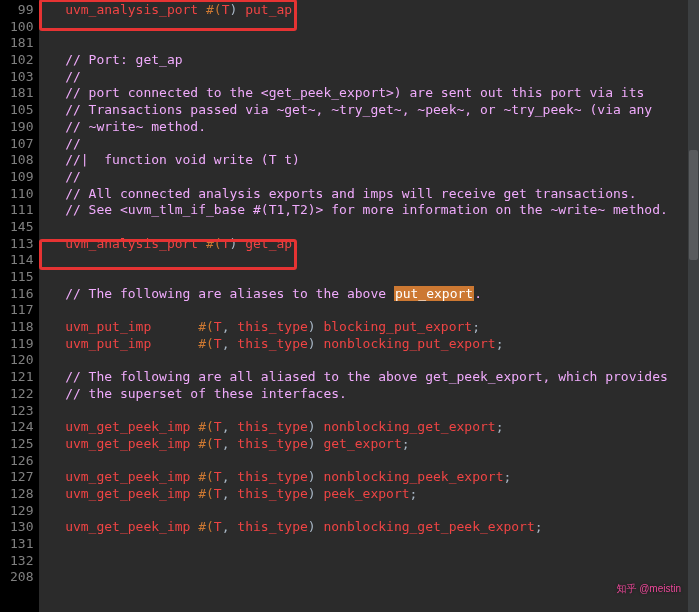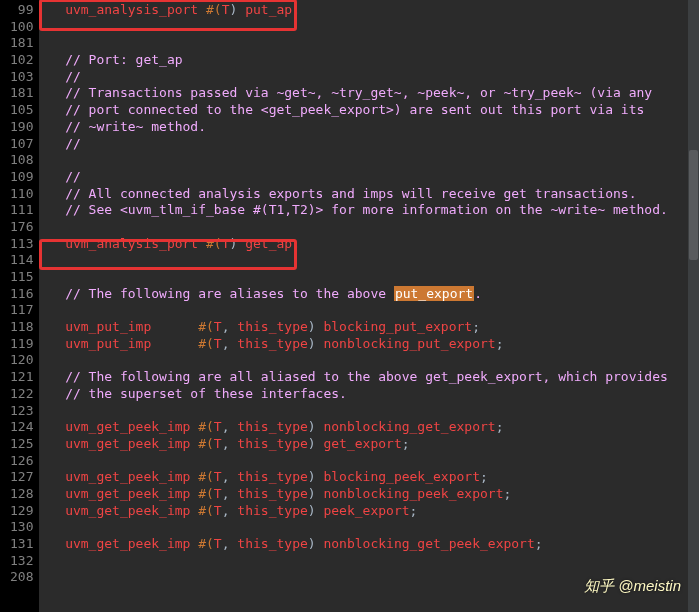--- a/index.html
+++ b/index.html
@@ -66,47 +66,46 @@
     top: 150px;
     width: 9px;
     height: 110px;
     background: #595b5d;
     border-radius: 2px;
   }
   .watermark {
     position: absolute;
     right: 18px;
     bottom: 16px;
-    color: #fef9c3;
+    color: #ec4899;
     font-family: Arial, sans-serif;
-    font-size: 15px;
+    font-size: 10px;
     font-weight: 500;
     text-shadow: 0 0 3px rgba(0,0,0,0.6);
-    font-style: italic;
   }
 </style>
 </head>
 <body>
 
 <div class="editor">
   <div class="gutter" id="gutter">
       <div>99</div>
       <div>100</div>
       <div>181</div>
       <div>102</div>
       <div>103</div>
       <div>181</div>
       <div>105</div>
       <div>190</div>
       <div>107</div>
       <div>108</div>
       <div>109</div>
       <div>110</div>
       <div>111</div>
-      <div>176</div>
+      <div>145</div>
       <div>113</div>
       <div>114</div>
       <div>115</div>
       <div>116</div>
       <div>117</div>
       <div>118</div>
       <div>119</div>
       <div>120</div>
       <div>121</div>
       <div>122</div>
@@ -123,44 +122,43 @@
       <div>208</div>
     </div>
   <div class="code" id="code">
     <div class="red-box box1"></div>
     <div class="red-box box2"></div>
   <div class="line"><span>  </span><span class="ty">uvm_analysis_port </span><span class="kw">#(</span><span class="ty">T</span><span>) </span><span class="ty">put_ap</span><span>;</span></div>
       <div class="line"></div>
       <div class="line"></div>
       <div class="line"><span>  </span><span class="cm">// Port: get_ap</span></div>
       <div class="line"><span>  </span><span class="cm">//</span></div>
+      <div class="line"><span>  </span><span class="cm">// port connected to the &lt;get_peek_export&gt;) are sent out this port via its</span></div>
       <div class="line"><span>  </span><span class="cm">// Transactions passed via ~get~, ~try_get~, ~peek~, or ~try_peek~ (via any</span></div>
-      <div class="line"><span>  </span><span class="cm">// port connected to the &lt;get_peek_export&gt;) are sent out this port via its</span></div>
       <div class="line"><span>  </span><span class="cm">// ~write~ method.</span></div>
       <div class="line"><span>  </span><span class="cm">//</span></div>
-      <div class="line"><span>  </span></div>
+      <div class="line"><span>  </span><span class="cm">//|  function void write (T t)</span></div>
       <div class="line"><span>  </span><span class="cm">//</span></div>
       <div class="line"><span>  </span><span class="cm">// All connected analysis exports and imps will receive get transactions.</span></div>
       <div class="line"><span>  </span><span class="cm">// See &lt;uvm_tlm_if_base #(T1,T2)&gt; for more information on the ~write~ method.</span></div>
       <div class="line"></div>
       <div class="line"><span>  </span><span class="ty">uvm_analysis_port </span><span class="kw">#(</span><span class="ty">T</span><span>) </span><span class="ty">get_ap</span><span>;</span></div>
       <div class="line"></div>
       <div class="line"></div>
       <div class="line"><span>  </span><span class="cm">// The following are aliases to the above </span><span class="hl">put_export</span><span class="cm">.</span></div>
       <div class="line"></div>
       <div class="line"><span>  </span><span class="ty">uvm_put_imp      </span><span class="kw">#(</span><span class="ty">T</span><span>, </span><span class="ty">this_type</span><span>) </span><span class="ty">blocking_put_export</span><span>;</span></div>
       <div class="line"><span>  </span><span class="ty">uvm_put_imp      </span><span class="kw">#(</span><span class="ty">T</span><span>, </span><span class="ty">this_type</span><span>) </span><span class="ty">nonblocking_put_export</span><span>;</span></div>
       <div class="line"></div>
       <div class="line"><span>  </span><span class="cm">// The following are all aliased to the above get_peek_export, which provides</span></div>
       <div class="line"><span>  </span><span class="cm">// the superset of these interfaces.</span></div>
       <div class="line"></div>
       <div class="line"><span>  </span><span class="ty">uvm_get_peek_imp </span><span class="kw">#(</span><span class="ty">T</span><span>, </span><span class="ty">this_type</span><span>) </span><span class="ty">nonblocking_get_export</span><span>;</span></div>
       <div class="line"><span>  </span><span class="ty">uvm_get_peek_imp </span><span class="kw">#(</span><span class="ty">T</span><span>, </span><span class="ty">this_type</span><span>) </span><span class="ty">get_export</span><span>;</span></div>
       <div class="line"></div>
-      <div class="line"><span>  </span><span class="ty">uvm_get_peek_imp </span><span class="kw">#(</span><span class="ty">T</span><span>, </span><span class="ty">this_type</span><span>) </span><span class="ty">blocking_peek_export</span><span>;</span></div>
       <div class="line"><span>  </span><span class="ty">uvm_get_peek_imp </span><span class="kw">#(</span><span class="ty">T</span><span>, </span><span class="ty">this_type</span><span>) </span><span class="ty">nonblocking_peek_export</span><span>;</span></div>
       <div class="line"><span>  </span><span class="ty">uvm_get_peek_imp </span><span class="kw">#(</span><span class="ty">T</span><span>, </span><span class="ty">this_type</span><span>) </span><span class="ty">peek_export</span><span>;</span></div>
       <div class="line"></div>
       <div class="line"><span>  </span><span class="ty">uvm_get_peek_imp </span><span class="kw">#(</span><span class="ty">T</span><span>, </span><span class="ty">this_type</span><span>) </span><span class="ty">nonblocking_get_peek_export</span><span>;</span></div>
     </div>
 </div>
 
 <div class="scrollbar">
   <div class="scrollthumb"></div>
 </div>

